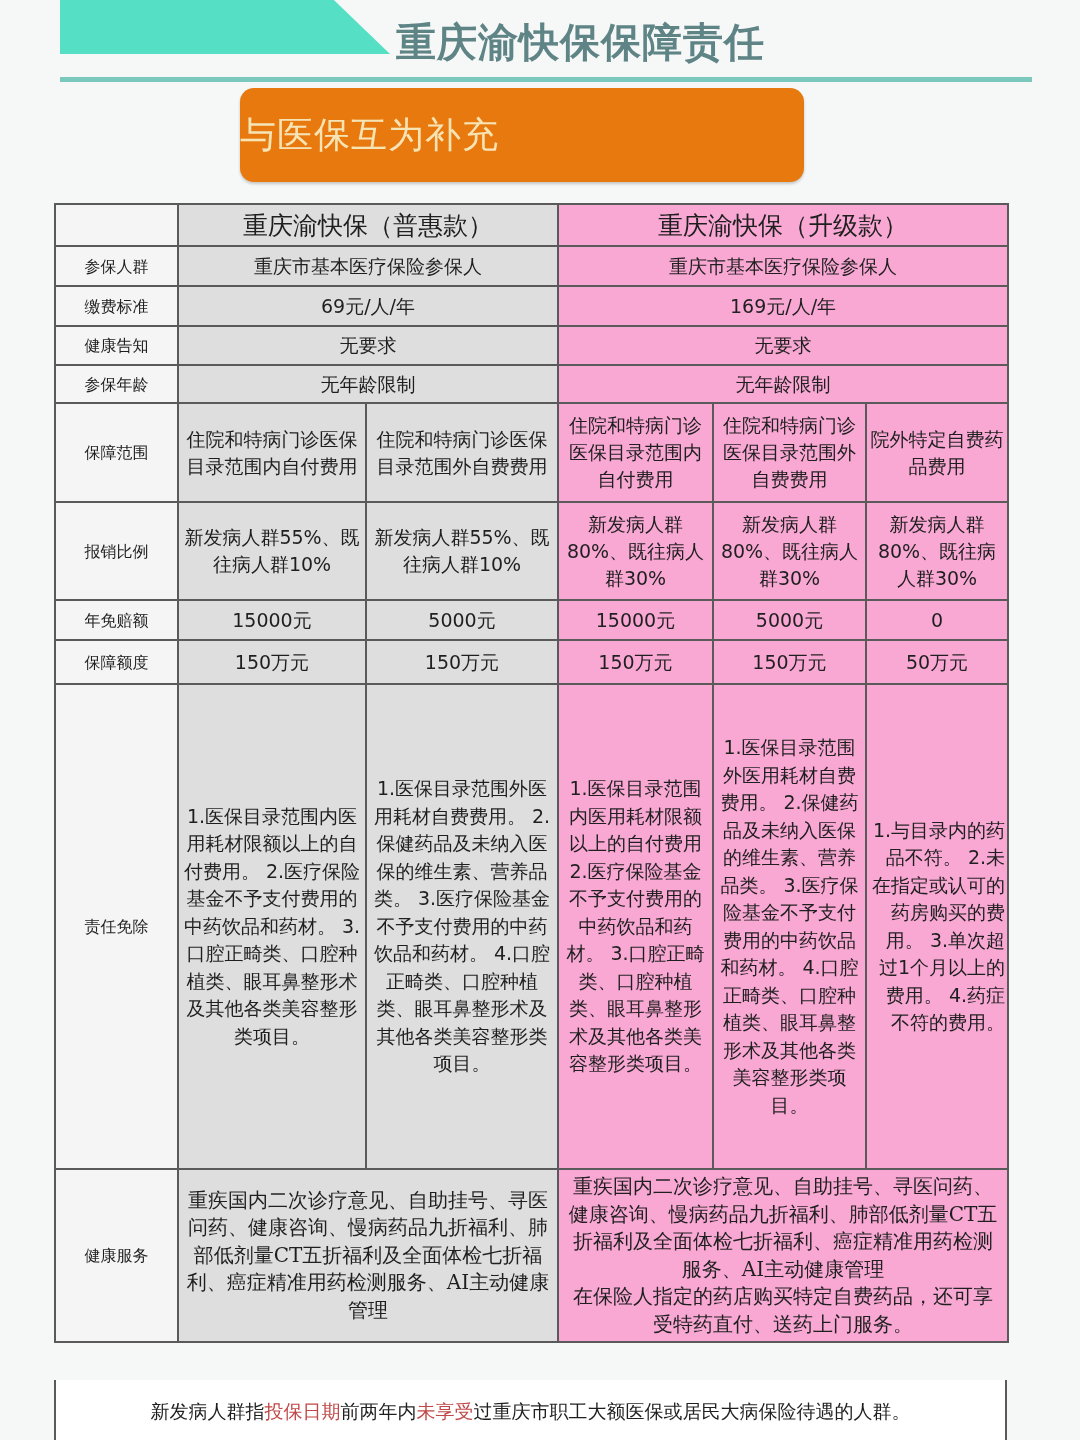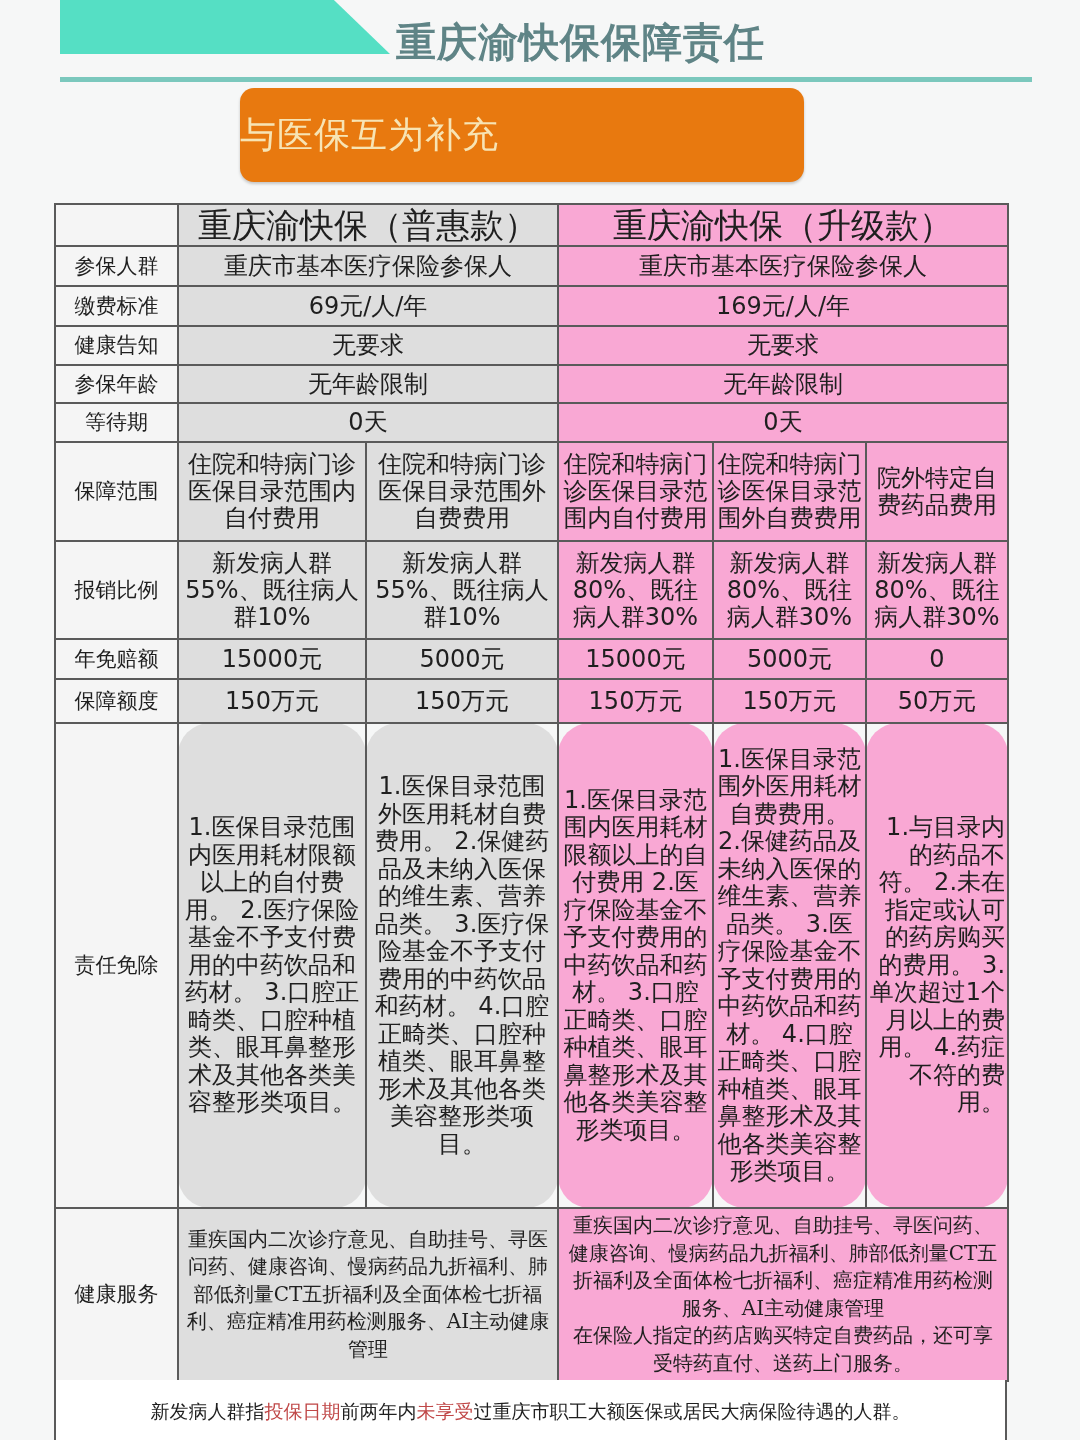--- a/index.html
+++ b/index.html
@@ -3,26 +3,26 @@
 <meta charset="utf-8">
 <style>
   html,body{margin:0;padding:0;}
   body{width:1080px;height:1440px;background:#f6f7f7;position:relative;overflow:hidden;font-family:"DejaVu Sans","Liberation Sans",sans-serif;color:#1f1f1f;}
   .banner-shape{position:absolute;left:60px;top:0;width:330px;height:54px;background:#55dfc4;clip-path:polygon(0 0,83% 0,100% 100%,0 100%);}
   .title{position:absolute;left:396px;top:16px;height:54px;line-height:52px;font-size:40px;font-weight:bold;color:#5f8486;letter-spacing:1px;}
   .rule{position:absolute;left:60px;top:77px;width:972px;height:5px;background:#7bc8bd;}
   .orange-btn{position:absolute;left:240px;top:88px;width:564px;height:94px;background:#e8790f;border-radius:14px;box-shadow:0 2px 3px rgba(0,0,0,.2);display:flex;align-items:center;justify-content:flex-start;}
   .orange-btn span{font-size:36px;color:#f7e4b4;letter-spacing:1px;}
   table{position:absolute;left:54px;top:203px;border-collapse:collapse;table-layout:fixed;width:953px;}
-  td{border:2px solid #5a5a5a;text-align:center;vertical-align:middle;padding:0 2px;font-size:24px;line-height:27px;background:#dedede;overflow:hidden;}
-  td.lbl{background:#f5f5f5;font-size:21px;margin-left:48px;}
+  td{border:2px solid #5a5a5a;text-align:center;vertical-align:middle;padding:0 2px;font-size:19px;line-height:27px;background:#dedede;overflow:hidden;}
+  td.lbl{background:#f5f5f5;font-size:16px;margin-left:48px;}
   td.corner{background:#f5f5f5;}
-  td.hdr{font-size:34px;}
+  td.hdr{font-size:25px;}
   td.up{background:#f9a8d4;}
-  td.excl{line-height:27.5px;border-radius:32px;}
+  td.excl{line-height:27.5px;}
   td.serif{font-family:"DejaVu Serif","Liberation Serif",serif;font-size:20px;line-height:27.5px;}
   .foot{position:absolute;left:54px;top:1380px;width:953px;height:60px;background:#fff;border-left:2px solid #5a5a5a;border-right:2px solid #5a5a5a;box-sizing:border-box;font-family:"DejaVu Serif","Liberation Serif",serif;font-size:19px;line-height:27px;text-align:center;padding-top:18px;}
   .red{color:#c04848;}
 </style>
 </head>
 <body>
 
 <div class="banner-shape"></div>
 <div class="title">重庆渝快保保障责任</div>
 <div class="rule"></div>
@@ -57,25 +57,20 @@
   </tr>
   <tr style="height:39px">
     <td class="lbl">健康告知</td>
     <td colspan="2">无要求</td>
     <td colspan="3" class="up">无要求</td>
   </tr>
   <tr style="height:38px">
     <td class="lbl">参保年龄</td>
     <td colspan="2">无年龄限制</td>
     <td colspan="3" class="up">无年龄限制</td>
-  </tr>
-  <tr style="height:39px">
-    <td class="lbl">等待期</td>
-    <td colspan="2">0天</td>
-    <td colspan="3" class="up">0天</td>
   </tr>
   <tr style="height:99px">
     <td class="lbl">保障范围</td>
     <td>住院和特病门诊医保目录范围内自付费用</td>
     <td>住院和特病门诊医保目录范围外自费费用</td>
     <td class="up">住院和特病门诊医保目录范围内自付费用</td>
     <td class="up">住院和特病门诊医保目录范围外自费费用</td>
     <td class="up">院外特定自费药品费用</td>
   </tr>
   <tr style="height:98px">

